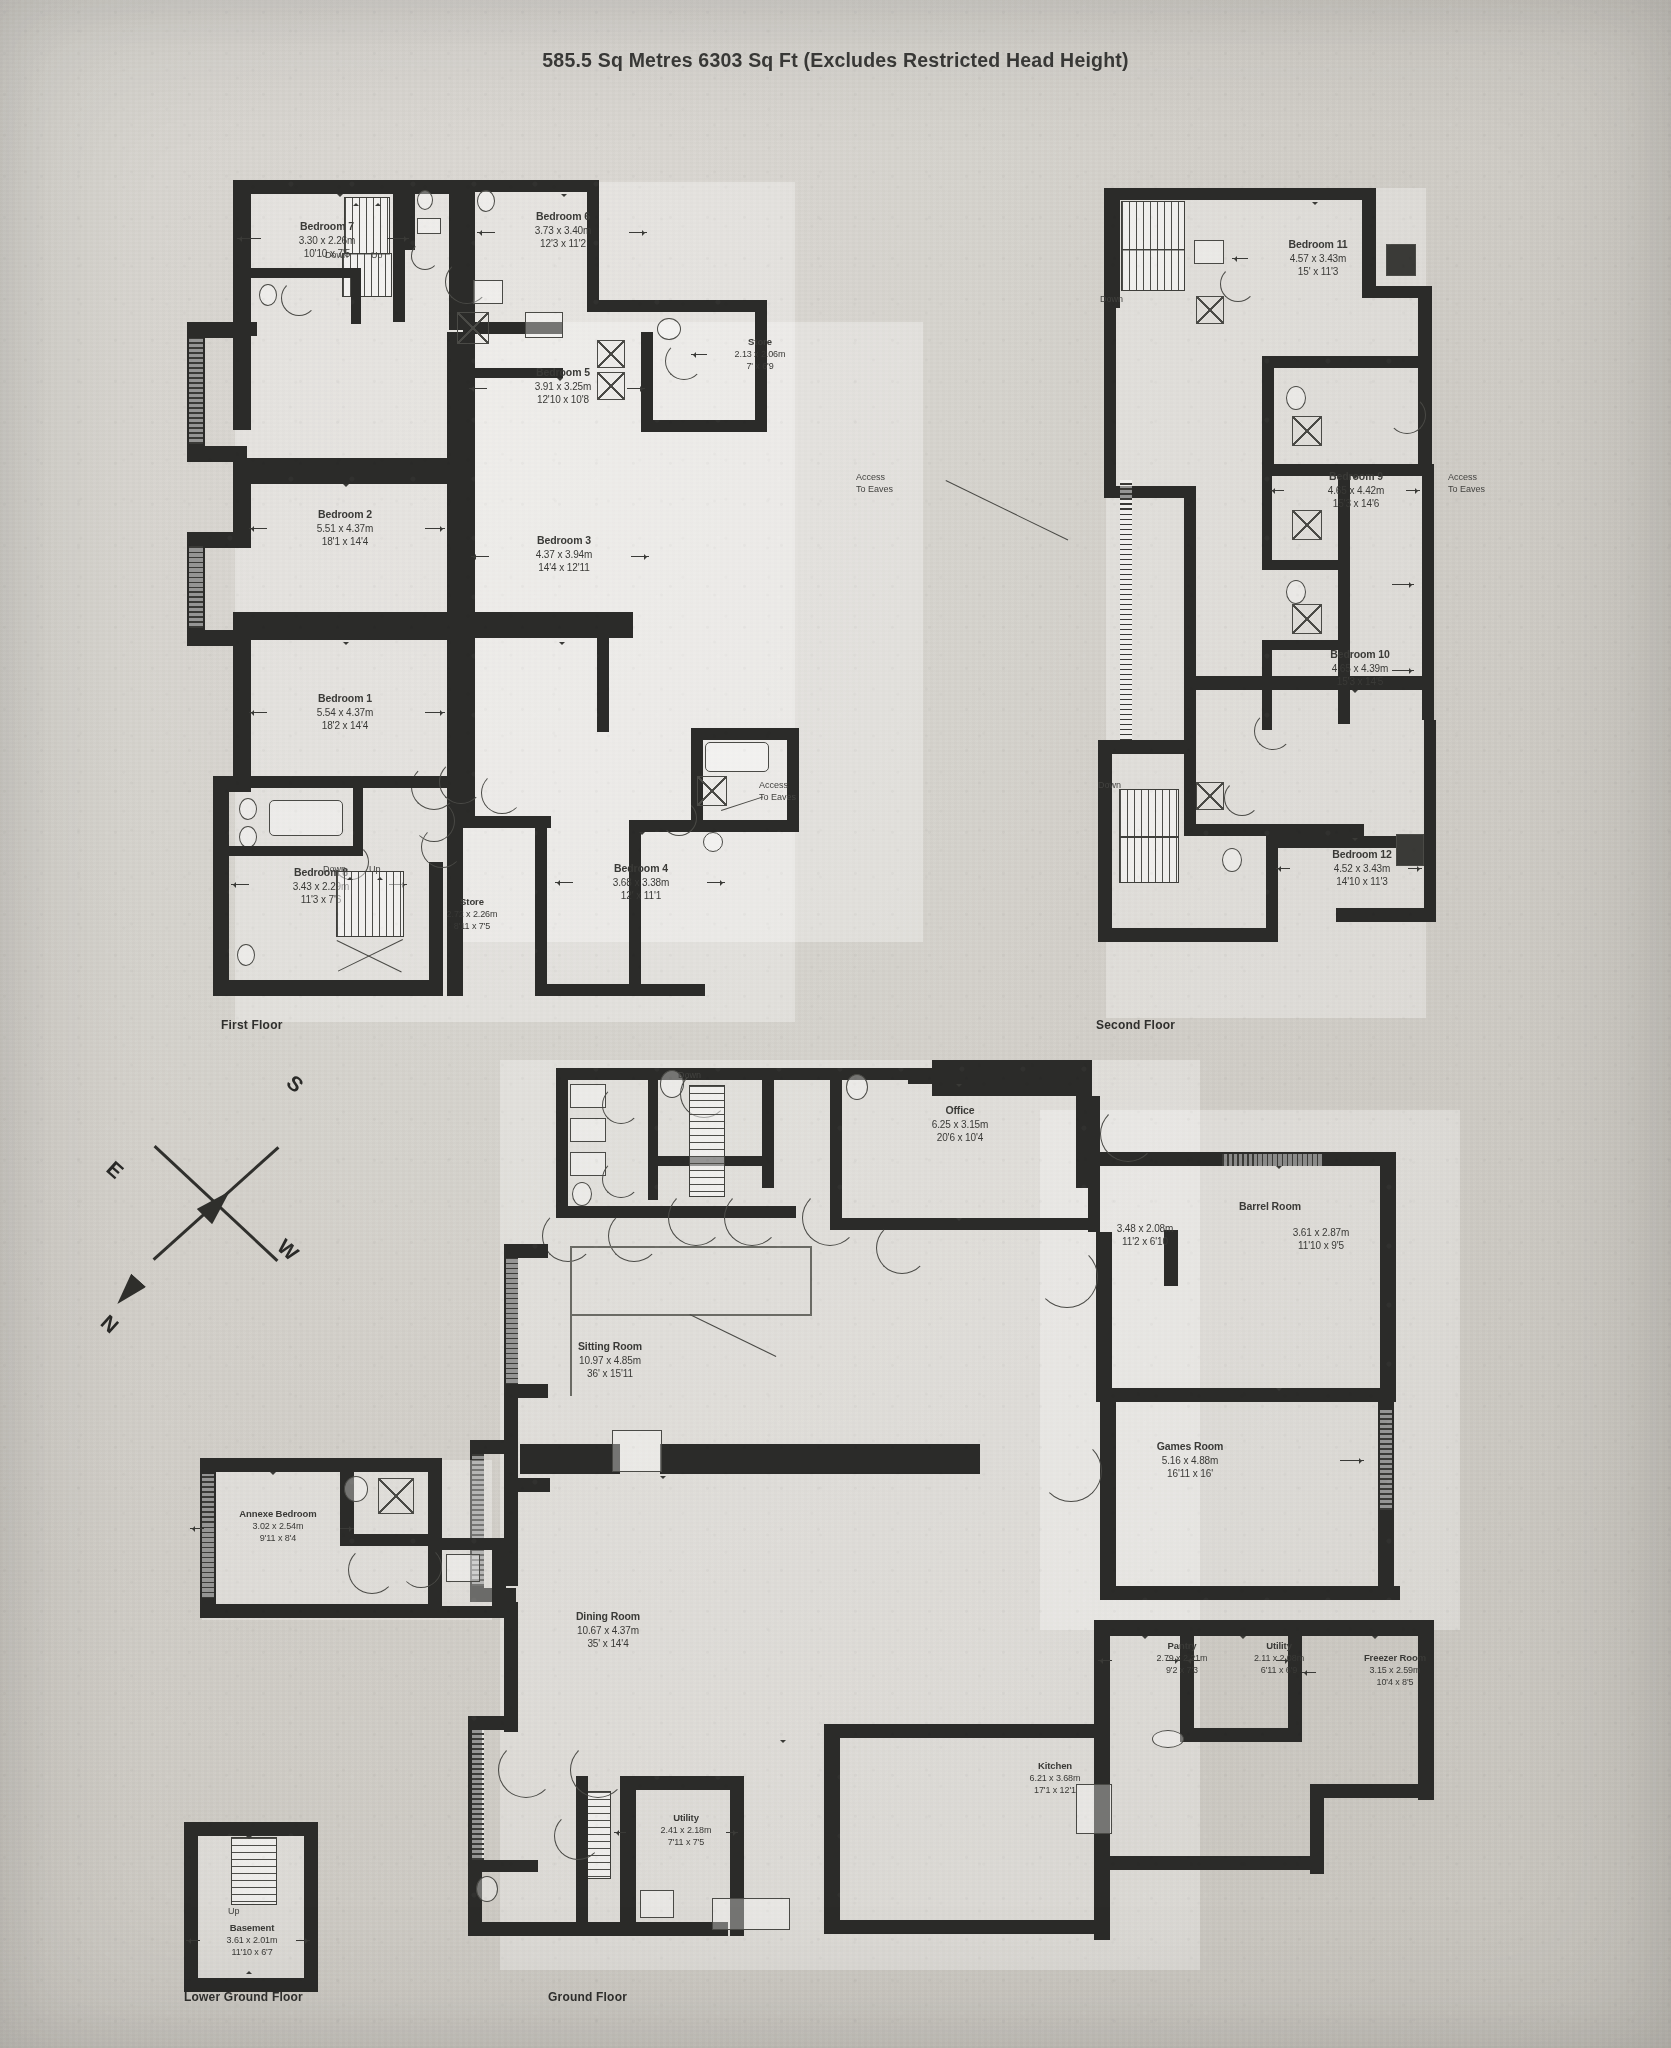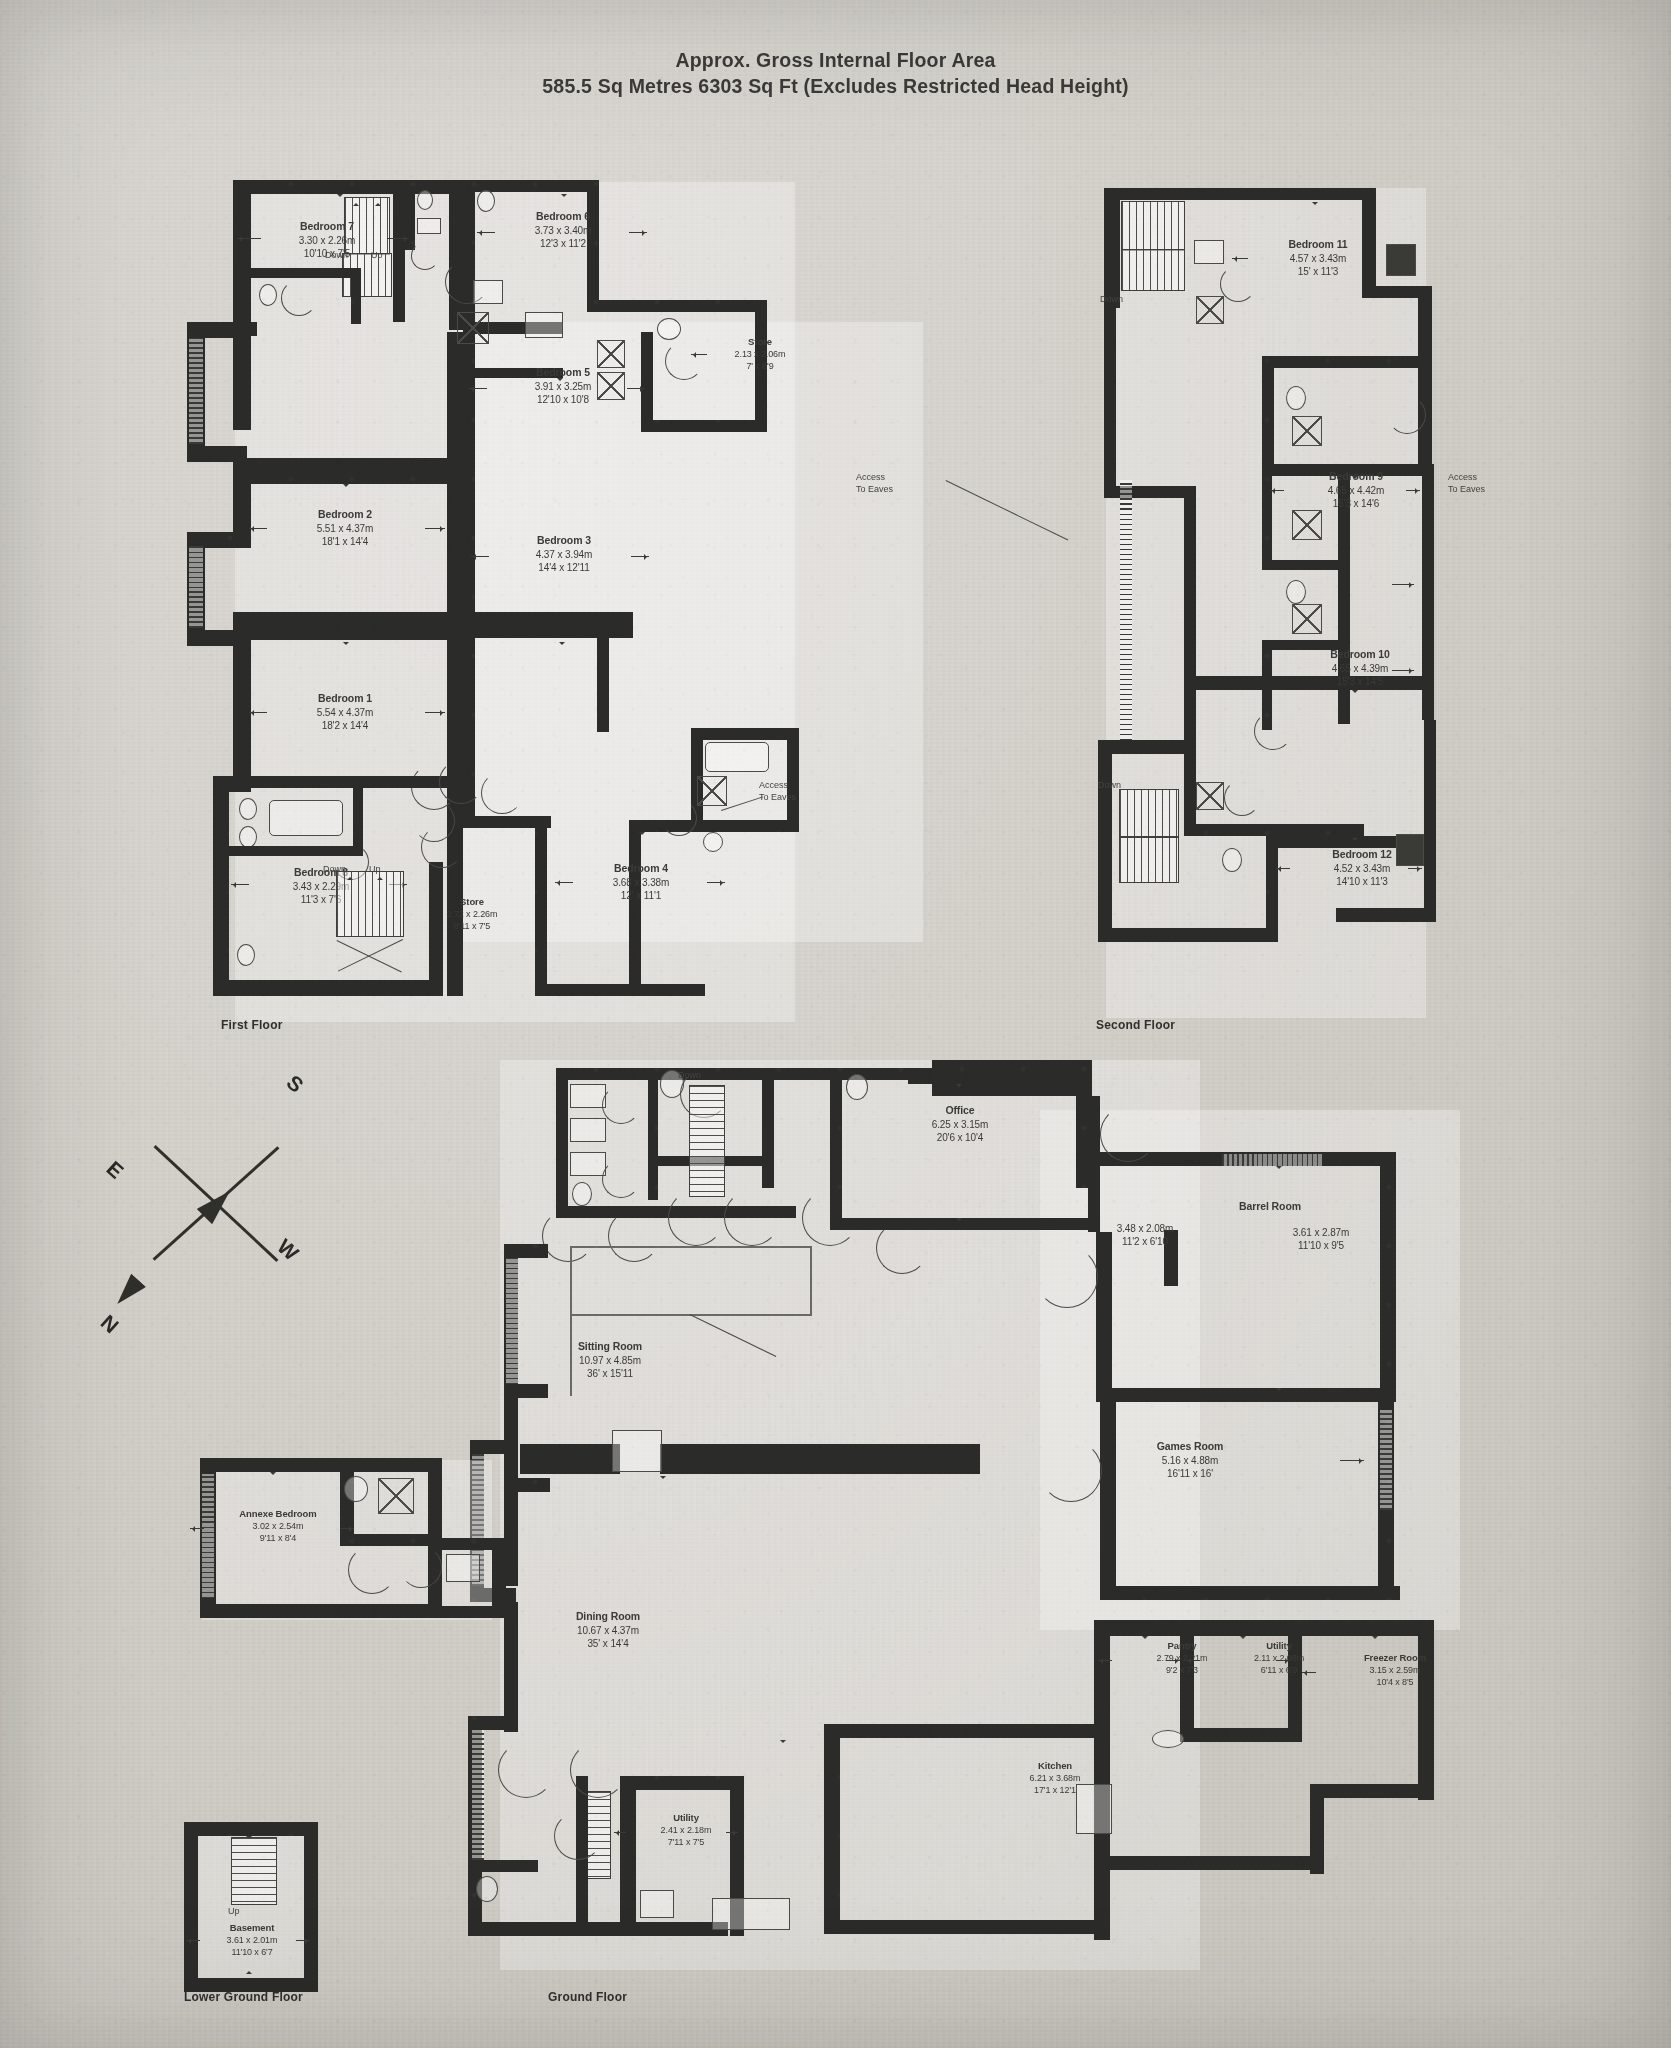--- a/index.html
+++ b/index.html
@@ -69,21 +69,20 @@
   .compass{position:absolute;}
   .cbar{position:absolute;background:#2f2f2c;transform-origin:50% 50%;}
   .clab{position:absolute;font-size:21px;font-weight:700;color:#2a2a28;}
 </style>
 </head>
 <body>
 
 <div id="page">
 
   <div class="title" style="top:47px;">
-    <div>Approx. Gross Internal Floor Area</div>
     <div class="l2">585.5 Sq Metres 6303 Sq Ft (Excludes Restricted Head Height)</div>
   </div>
 
 
   <div class="compass" style="left:110px;top:1090px;width:210px;height:230px;">
     <div class="cbar" style="left:22px;top:112px;width:168px;height:3px;transform:rotate(-42deg);"></div>
     <div class="cbar" style="left:22px;top:112px;width:168px;height:3px;transform:rotate(43deg);"></div>
     <div class="cbar" style="left:96px;top:96px;width:22px;height:36px;transform:rotate(45deg);clip-path:polygon(50% 0,100% 100%,0 100%);"></div>
     <div class="cbar" style="left:8px;top:186px;width:20px;height:32px;transform:rotate(222deg);clip-path:polygon(50% 0,100% 100%,0 100%);"></div>
     <div class="clab" style="left:178px;top:-18px;transform:rotate(42deg);">S</div>

